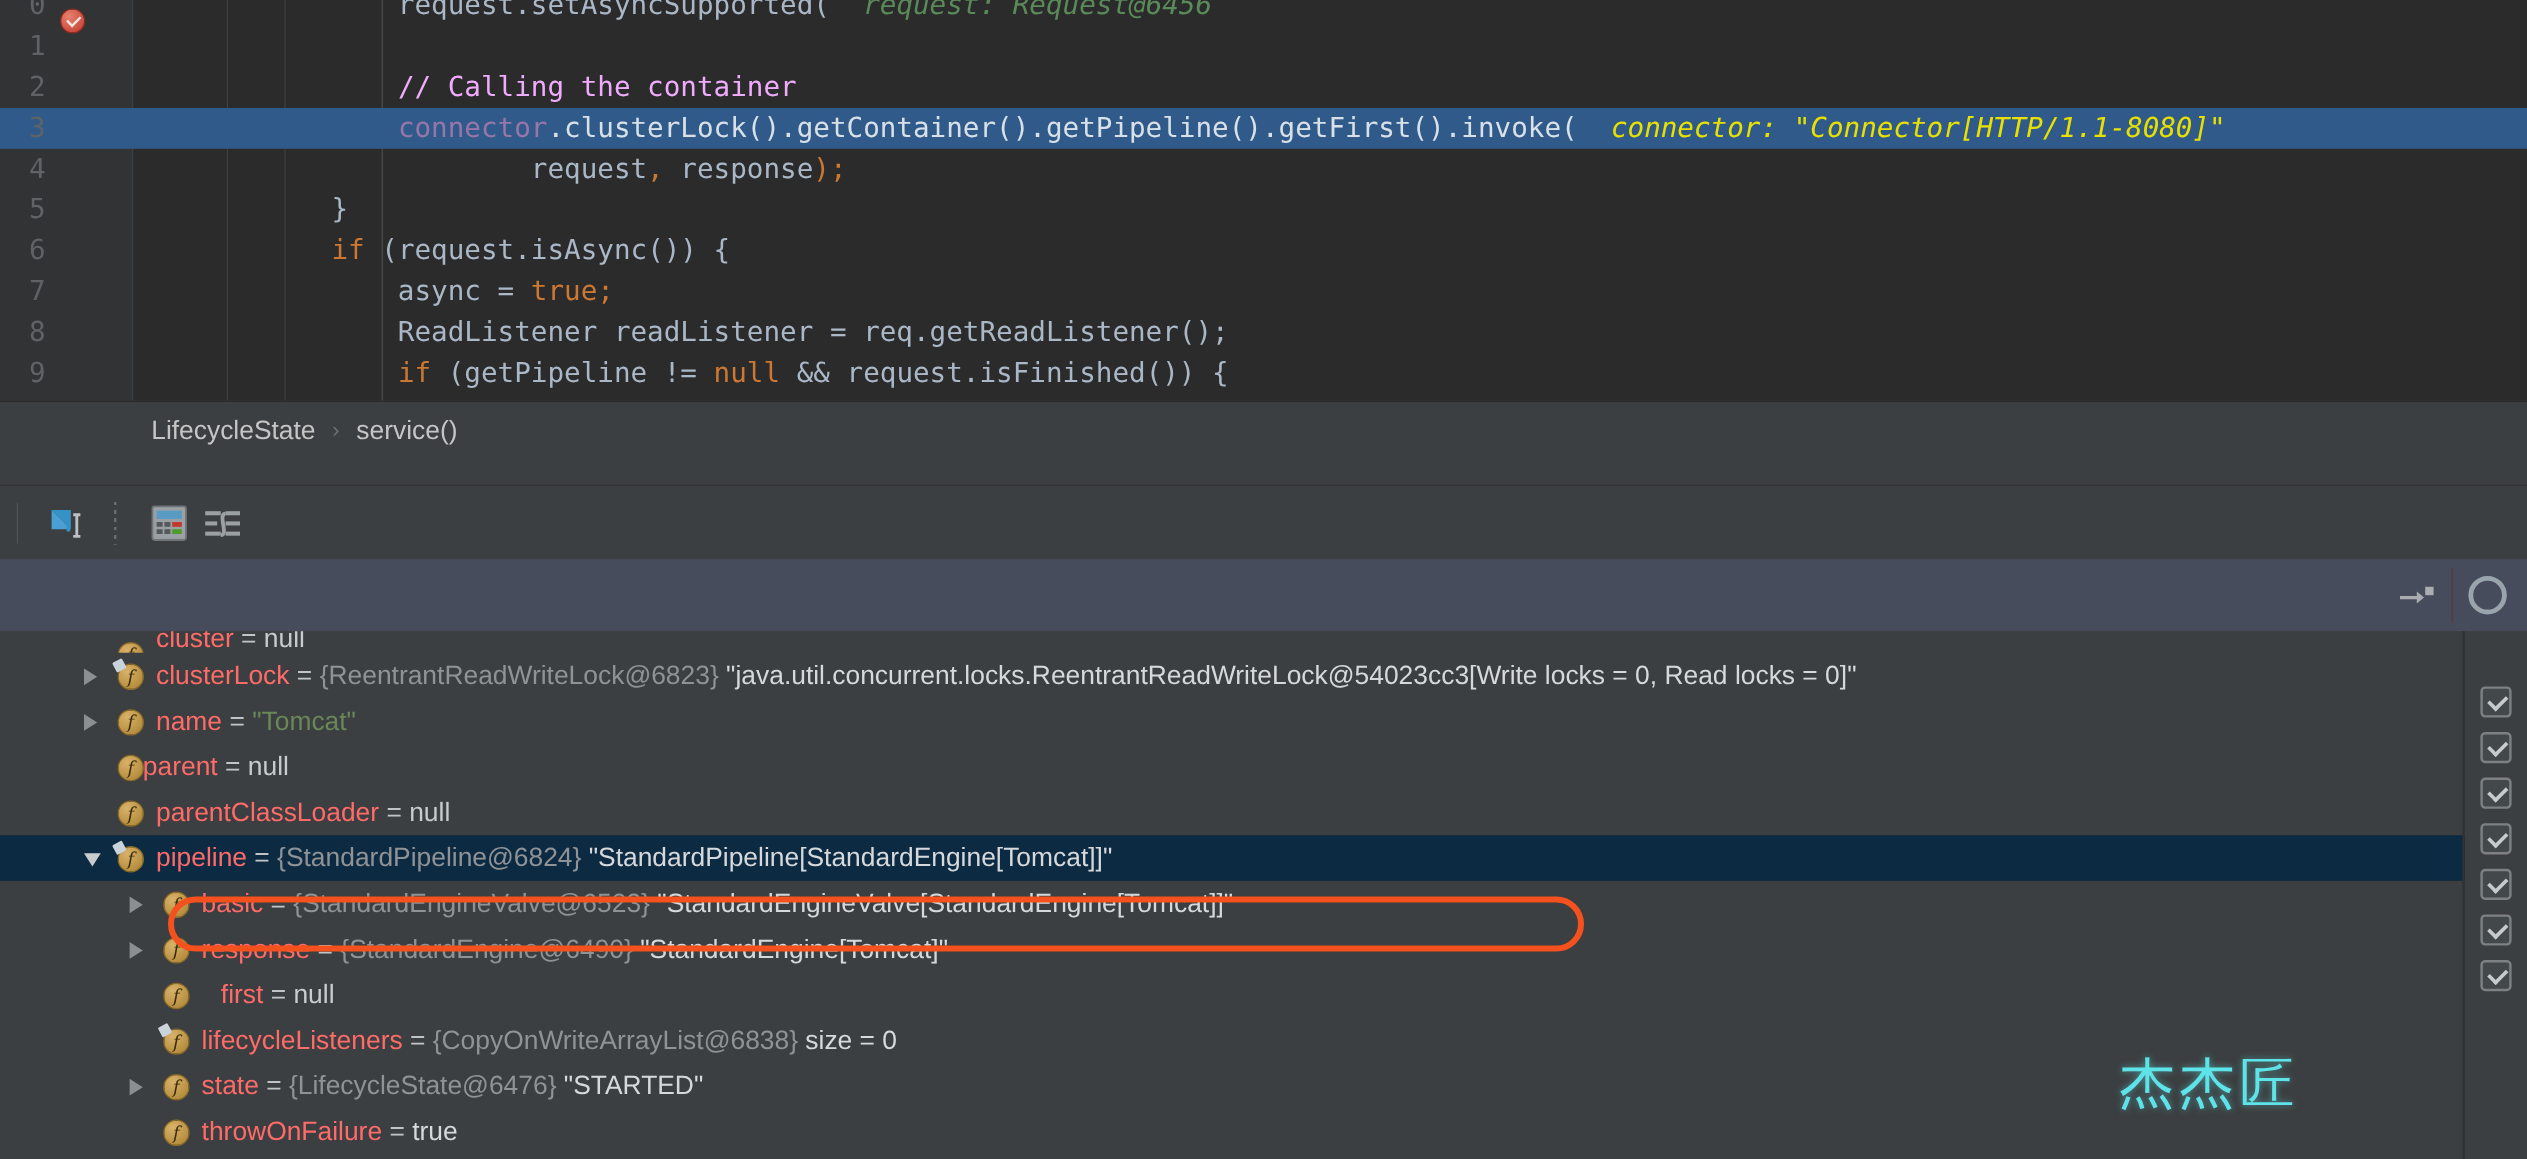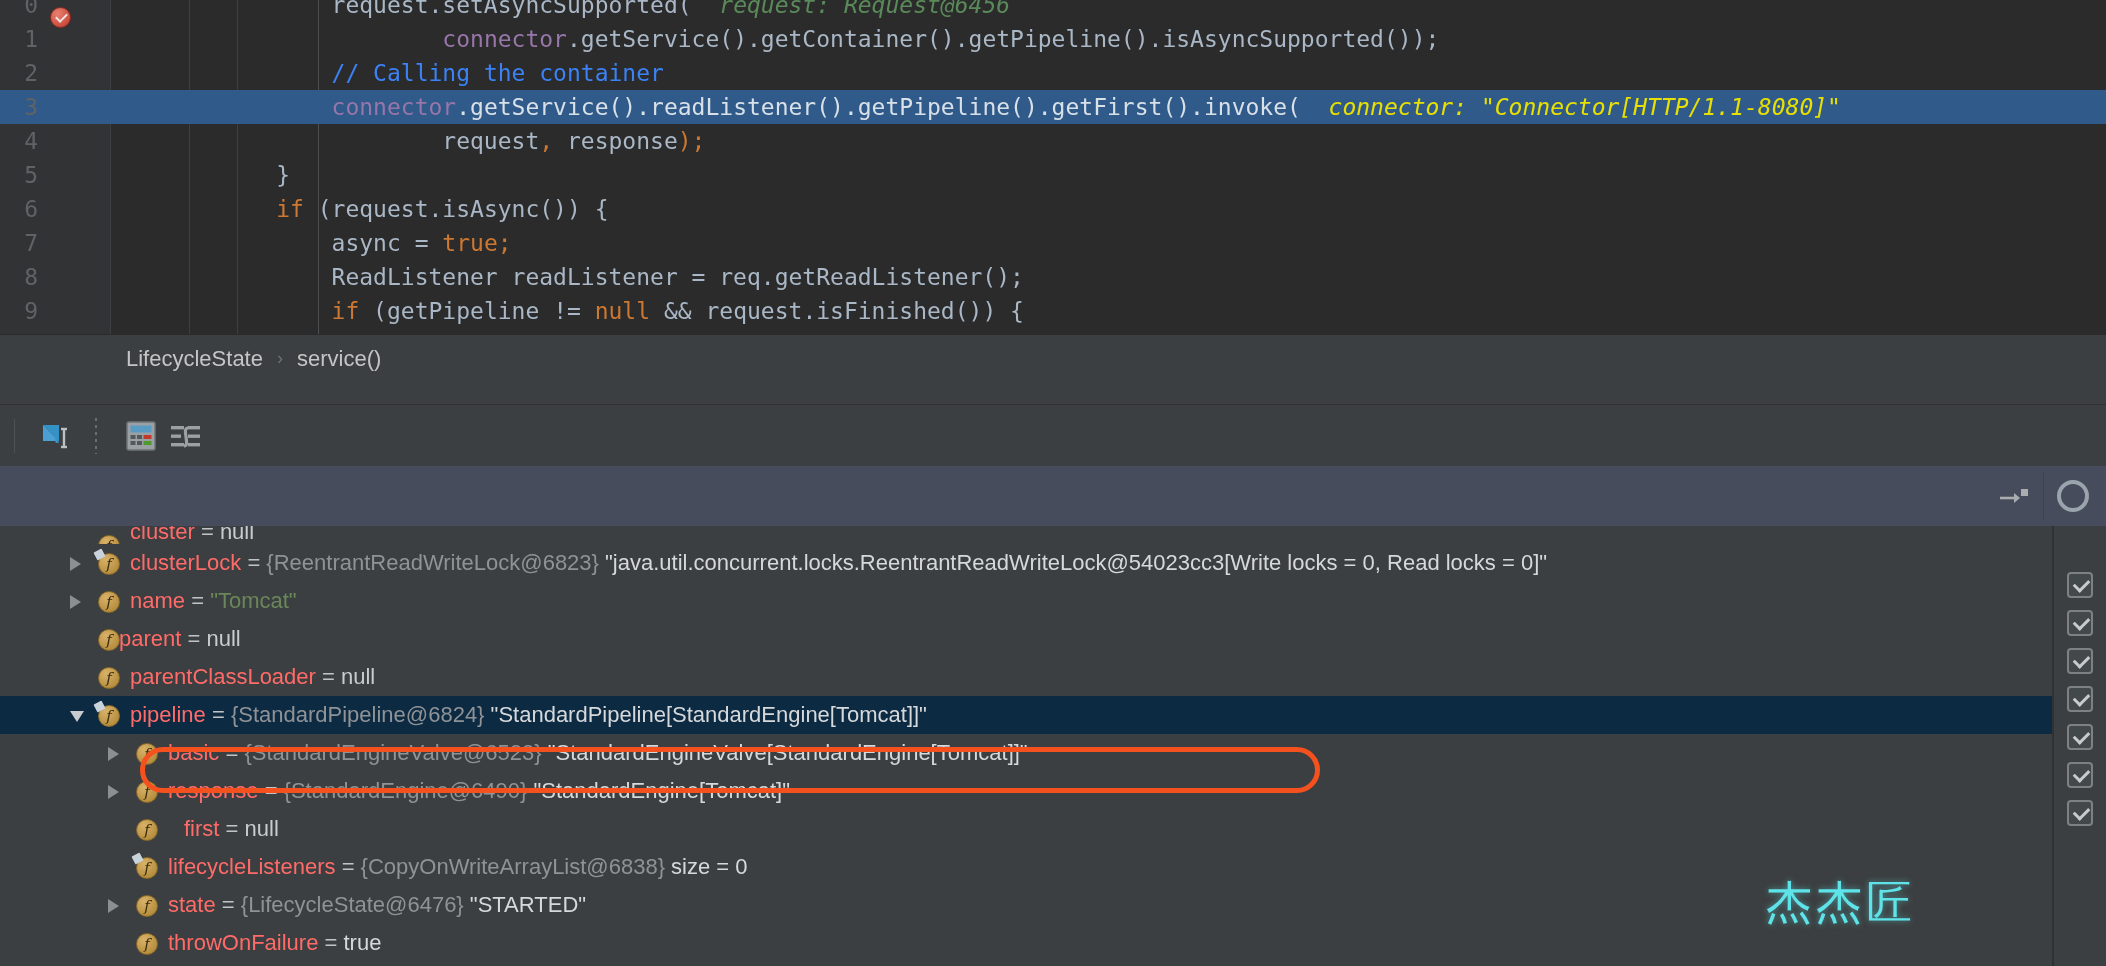--- a/index.html
+++ b/index.html
@@ -29,21 +29,21 @@
   }
   .cline .num {
     position: absolute; left: 0; width: 38px; text-align: right;
     color: #606366; font-size: 23px;
   }
   .cline .txt { position: absolute; left: 110px; }
   .cline.hl { background: #2f5a8a; }
   .cline.hl .txt { color: #d8e0e8; }
 
   .k  { color: #cc7832; }           
-  .cm { color: #3b82f6; }           
+  .cm { color: #f0abfc; }           
   .fd { color: #9876aa; }           
   .pn { color: #cc7832; }           
   .hint-par { color: #e8e000; font-style: italic; }
   .hint-val { color: #e8e000; font-style: italic; }
   .green-it { color: #5a8a5a; font-style: italic; }
 
   .bp {
     position: absolute; left: 50px; top: 7px;
     width: 21px; height: 21px; border-radius: 50%;
     background: radial-gradient(circle at 35% 30%, #e88070, #c0392b);
@@ -179,23 +179,23 @@
 
 <div id="editor">
   <div class="gutter"></div>
   <div class="gutter-sep" style="left:110px"></div>
   <div class="gutter-sep" style="left:189px"></div>
   <div class="gutter-sep" style="left:237px"></div>
   <div class="fold-line" style="left:318px;top:0;height:334px"></div>
   <div class="bp"></div>
   <div class="code-lines" id="code-lines" style="position: relative;">
       <div class="cline" style="top: -12px; position: absolute; width: 2106px;"><span class="num">0</span><span class="txt"><span>                request.setAsyncSupported(</span><span class="green-it">  request: Request@6456</span></span></div>
-      <div class="cline" style="top: 22px; position: absolute; width: 2106px;"><span class="num">1</span><span class="txt"><span>                        </span><span class="fd">connector</span><span>.getService().getContainer().getPipeline().isAsyncSupported());</span></span></div>
+      <div class="cline" style="top: 22px; position: absolute; width: 2106px;"><span class="num">1</span></div>
       <div class="cline" style="top: 56px; position: absolute; width: 2106px;"><span class="num">2</span><span class="txt"><span>                </span><span class="cm">// Calling the container</span></span></div>
-      <div class="cline hl" style="top: 90px; position: absolute; width: 2106px;"><span class="num">3</span><span class="txt"><span>                </span><span class="fd">connector</span><span>.getService().readListener().getPipeline().getFirst().invoke(</span><span class="hint-par">  connector: </span><span class="hint-val">"Connector[HTTP/1.1-8080]"</span></span></div>
+      <div class="cline hl" style="top: 90px; position: absolute; width: 2106px;"><span class="num">3</span><span class="txt"><span>                </span><span class="fd">connector</span><span>.clusterLock().getContainer().getPipeline().getFirst().invoke(</span><span class="hint-par">  connector: </span><span class="hint-val">"Connector[HTTP/1.1-8080]"</span></span></div>
       <div class="cline" style="top: 124px; position: absolute; width: 2106px;"><span class="num">4</span><span class="txt"><span>                        request</span><span class="pn">,</span><span> response</span><span class="pn">);</span></span></div>
       <div class="cline" style="top: 158px; position: absolute; width: 2106px;"><span class="num">5</span><span class="txt"><span>            }</span></span></div>
       <div class="cline" style="top: 192px; position: absolute; width: 2106px;"><span class="num">6</span><span class="txt"><span>            </span><span class="k">if</span><span> (request.isAsync()) {</span></span></div>
       <div class="cline" style="top: 226px; position: absolute; width: 2106px;"><span class="num">7</span><span class="txt"><span>                async = </span><span class="k">true</span><span class="pn">;</span></span></div>
       <div class="cline" style="top: 260px; position: absolute; width: 2106px;"><span class="num">8</span><span class="txt"><span>                ReadListener readListener = req.getReadListener();</span></span></div>
       <div class="cline" style="top: 294px; position: absolute; width: 2106px;"><span class="num">9</span><span class="txt"><span>                </span><span class="k">if</span><span> (getPipeline != </span><span class="k">null</span><span> &amp;&amp; request.isFinished()) {</span></span></div>
       <div class="cline" style="top: 328px; position: absolute; width: 2106px;"><span class="num">0</span><span class="txt"><span>                    </span><span class="cm">// Possible the all data may have been read during service()</span></span></div>
     </div>
 </div>
 

